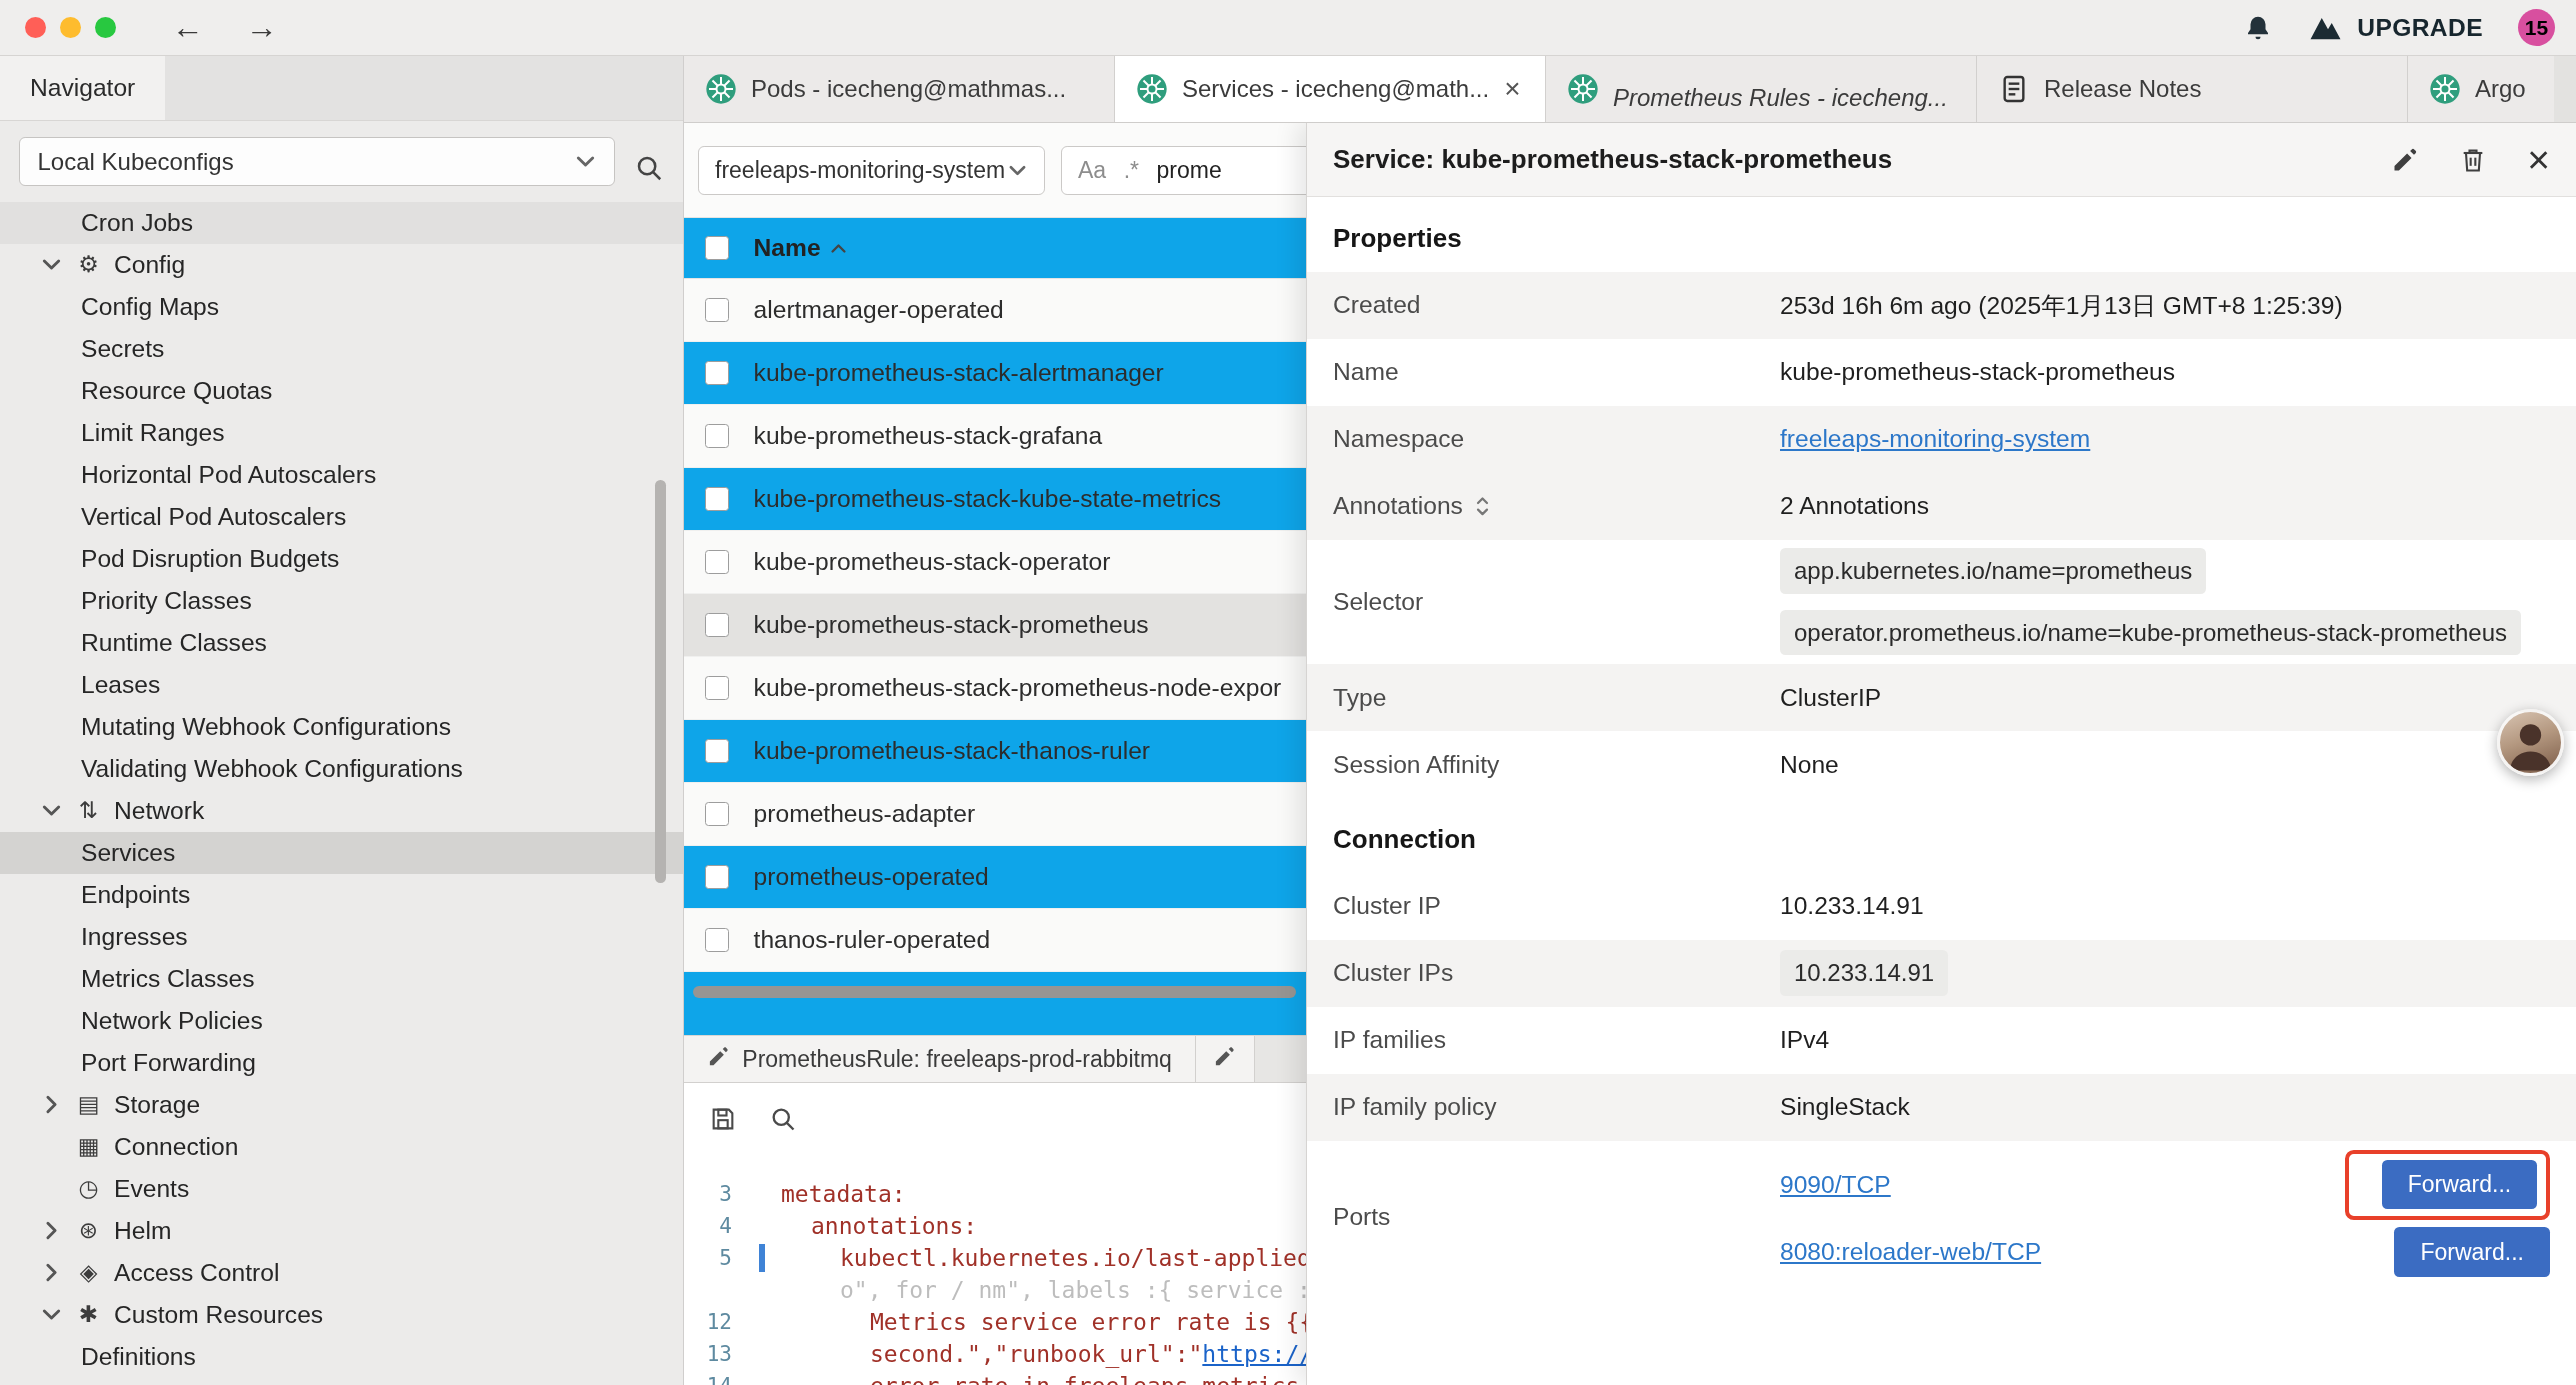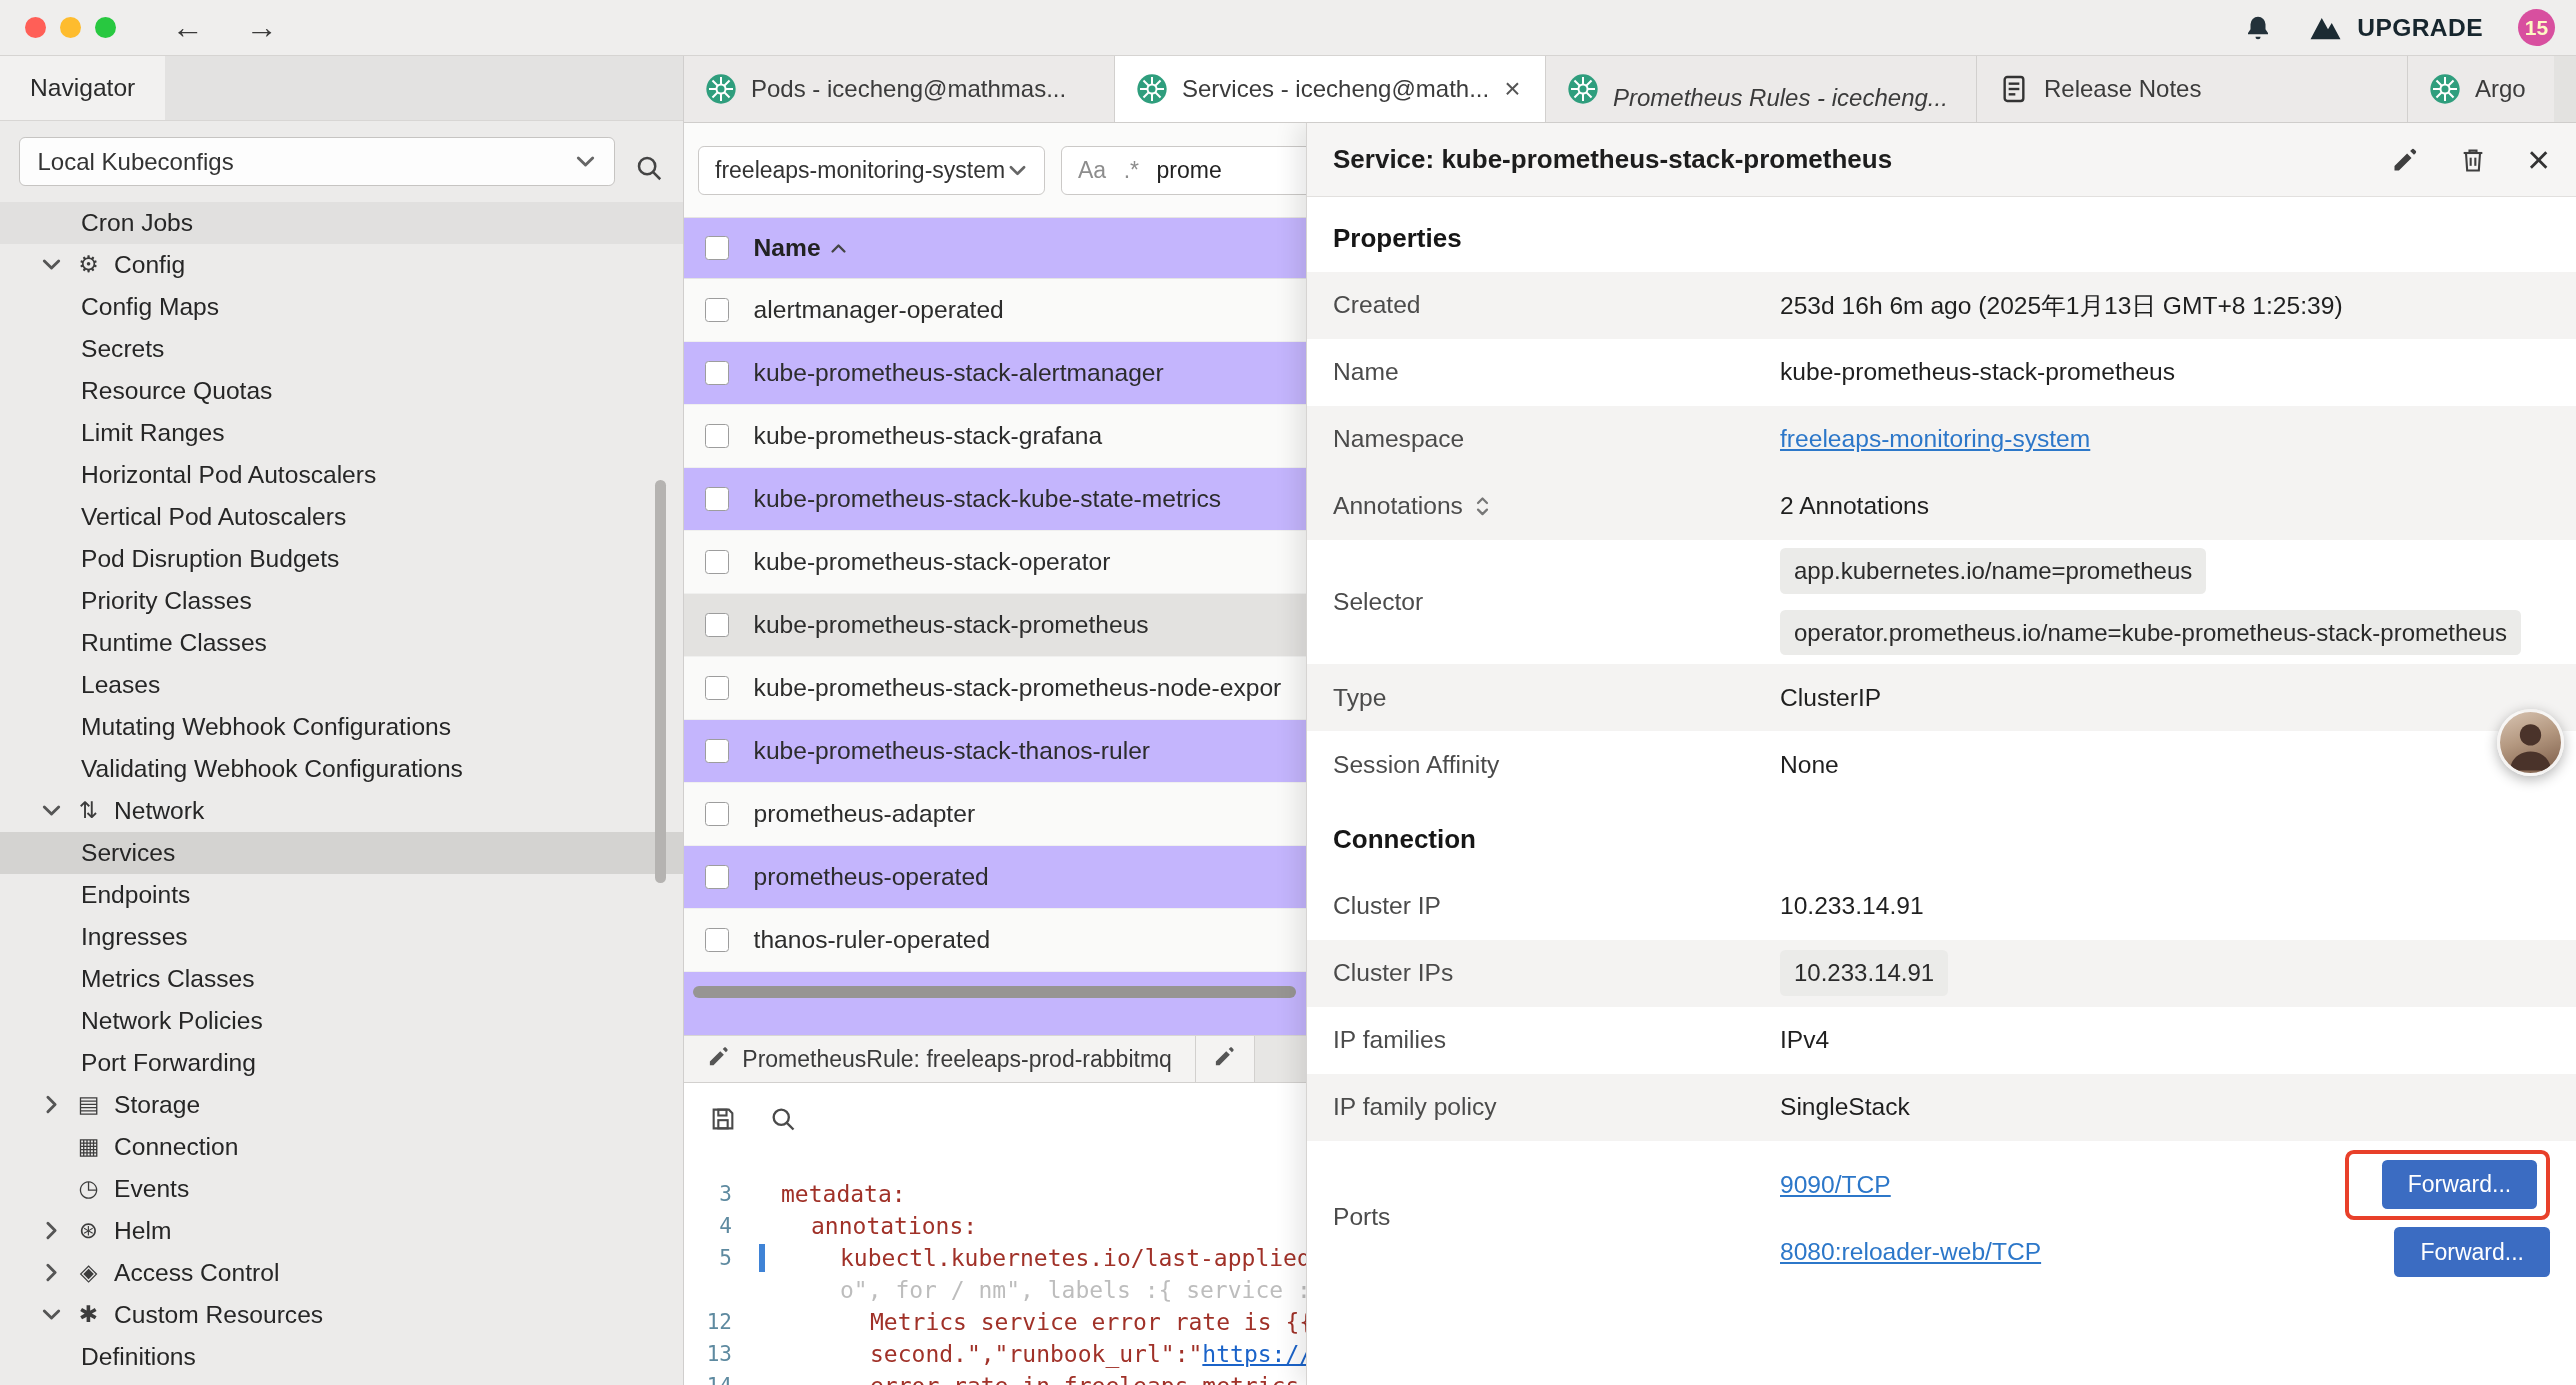--- a/index.html
+++ b/index.html
@@ -13,21 +13,21 @@
   .traffic { display:flex; gap:14px; margin-left:24.6px; }
   .tl { width:21px; height:21px; border-radius:50%; display:inline-block; }
   .tl.red{background:#ff5f57}.tl.yellow{background:#febc2e}.tl.green{background:#28c840}
   .navarrows { margin-left:56px; display:flex; gap:42px; font-size:32px; color:#3a3a3a; }
   .topbar-right { margin-left:auto; display:flex; align-items:center; gap:35px; padding-right:21px; }
   .icon24 svg{width:30px;height:30px;display:block}
   .upgrade { display:flex; align-items:center; gap:14px; font-size:24.6px; font-weight:700;
              color:#17262e; letter-spacing:0.4px; cursor:pointer; }
   .upgrade svg{width:35px;height:30px;display:block}
   .badge-pill { width:37px; height:37px; border-radius:50%; background:var(--badge-pink);
-                color:#fef9c3; font-size:21px; font-weight:700; display:flex;
+                color:#000000; font-size:21px; font-weight:700; display:flex;
                 align-items:center; justify-content:center; }
 
   
   .app { display:flex; height:1329px; }
 
   
   .navigator { width:684px; flex:none; background:#ecebea; border-right:0.9px solid #d0cecd; position:relative; }
   .nav-head { height:65px; background:#e3e2e1; border-bottom:0.9px solid #d8d6d4; display:flex; }
   .nav-title { background:#f2f1f0; padding:0 30px; display:flex; align-items:center;
                font-size:24.6px; color:#2b2b2b; }
@@ -54,21 +54,21 @@
   .tab { width:431px; flex:none; display:flex; align-items:center; gap:14px; padding:0 21px;
          background:#eceae9; border-right:0.9px solid #d2d0ce; font-size:24px; color:#3b3b3b;
          overflow:hidden; cursor:pointer; }
   .tab.active { background:#fff; }
   .tab .tlabel { white-space:nowrap; overflow:hidden; }
   .tab.italic .tlabel { font-style:italic;margin-top:18px; }
   .tab .ticn { width:32px; height:32px; flex:none; } .tab .ticn svg{width:100%;height:100%}
   .tab .close { margin-left:auto; font-size:28px; color:#555; padding:0 3.5px; }
   .tab.partial { width:146px; border-right:none; }
 
-  .content { position:relative; flex:1; background:#c4b5fd; overflow:hidden; }
+  .content { position:relative; flex:1; background:#0ea5e9; overflow:hidden; }
 
   .toolbar { height:95px; display:flex; align-items:center; gap:16px; padding:0 14px;
              background:#fbfbfa; border-bottom:0.9px solid #e6e4e2; }
   .ns-select { width:347px; height:49px; background:#fff; border:0.9px solid #cbc9c7; border-radius:6.1px;
       display:flex; align-items:center; justify-content:space-between; padding:0 16px;
       font-size:23px; color:#333; cursor:pointer; }
   .ns-select .chev{width:21px;height:21px;color:#666}
   .searchbox { width:324px; height:49px; background:#fff; border:0.9px solid #cbc9c7; border-radius:6.1px;
       display:flex; align-items:center; gap:17.5px; padding:0 16px; font-size:23px; }
   .sopt { color:#8d8d8d; } .sval { color:#222; }

